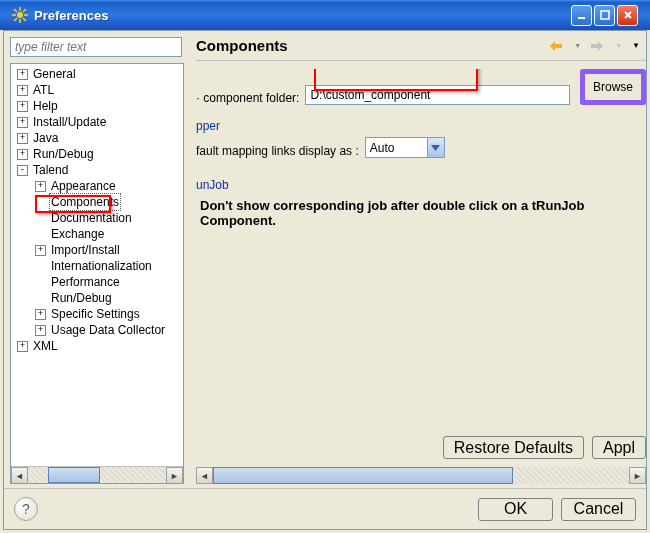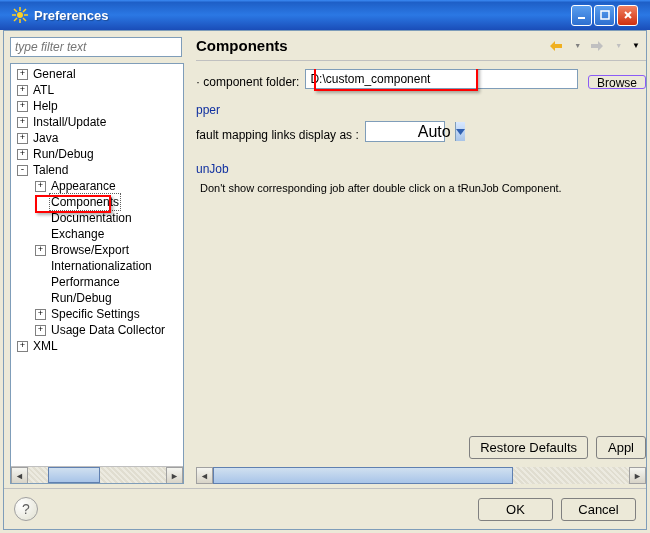--- a/index.html
+++ b/index.html
@@ -190,65 +190,65 @@
   color: #000;
 }
 .text-input {
   height: 20px;
   border: 1px solid #7f9db9;
   padding: 1px 4px;
   font-size: 12px;
   font-family: inherit;
 }
 .browse-btn {
-  height: 14px;
-  background: #ece9d8;
-  border: 1px solid #8b5cf6;
+  height: 36px;
+  background: #ece9d8;
+  border: 5px solid #8b5cf6;
   border-radius: 3px;
   padding: 0 8px;
   font-size: 12px;
   font-family: inherit;
   margin-left: 10px;
 }
 .section-heading {
   color: #1030a0;
   font-size: 12px;
   margin-bottom: 4px;
   margin-top: 4px;
 }
 .combo {
   height: 21px;
   border: 1px solid #7f9db9;
   background: #fff;
   display: flex;
   align-items: center;
   width: 80px;
 }
-.combo .cval { flex: 1; padding: 0 4px; font-size: 16px; margin-left: 48px; }
+.combo .cval { flex: 1; padding: 0 4px; font-size: 12px; }
 .combo .cbtn {
   width: 17px; height: 19px;
   background: linear-gradient(to bottom, #d8e8ff, #a8c4e8);
   border-left: 1px solid #7f9db9;
   display:flex; align-items:center; justify-content:center;
 }
 .spacer-flex { flex: 1; }
 .defaults-row {
   display: flex;
   justify-content: flex-end;
   gap: 8px;
   padding: 6px 0 6px 0;
 }
 .std-btn {
   height: 23px;
   min-width: 75px;
   padding: 0 10px;
   background: #ece9d8;
   border: 1px solid #808080;
   border-radius: 3px;
-  font-size: 13px;
+  font-size: 16px;
   font-family: inherit;
 }
 .hscroll2 {
   height: 17px;
   background: #ece9d8;
   display: flex;
   margin-top: 2px;
 }
 .footer {
   border-top: 1px solid #c0c0c0;
@@ -366,21 +366,21 @@
               <span class="tree-label">Documentation</span>
             </div>
             <div class="tree-row">
               <span class="indent" style="width: 22px;"></span>
               <span class="expander none"></span>
               <span class="tree-label">Exchange</span>
             </div>
             <div class="tree-row">
               <span class="indent" style="width: 22px;"></span>
               <span class="expander">+</span>
-              <span class="tree-label">Browse/Export</span>
+              <span class="tree-label">Import/Install</span>
             </div>
             <div class="tree-row">
               <span class="indent" style="width: 22px;"></span>
               <span class="expander none"></span>
               <span class="tree-label">Internationalization</span>
             </div>
             <div class="tree-row">
               <span class="indent" style="width: 22px;"></span>
               <span class="expander none"></span>
               <span class="tree-label">Performance</span>
@@ -453,21 +453,21 @@
             <span class="cval">Auto</span>
             <span class="cbtn">
               <svg width="9" height="6">
                   <path d="M0 0 L9 0 L4.5 6 Z" fill="#3060b0"></path>
                 </svg>
             </span>
           </div>
         </div>
 
         <div class="section-heading" style="margin-top:10px;">unJob</div>
-        <div style="font-size:11px;padding:2px 0 0 4px;">Don't show corresponding job after double click on a tRunJob Component.</div>
+        <div style="font-size:13px;padding:2px 0 0 4px;font-weight:bold;">Don't show corresponding job after double click on a tRunJob Component.</div>
 
         <div class="spacer-flex"></div>
 
         <div class="defaults-row">
           <button class="std-btn">Restore Defaults</button>
           <button class="std-btn" style="min-width:50px;">Appl</button>
         </div>
 
         <div class="hscroll2">
           <div class="sbtn">◄</div>

